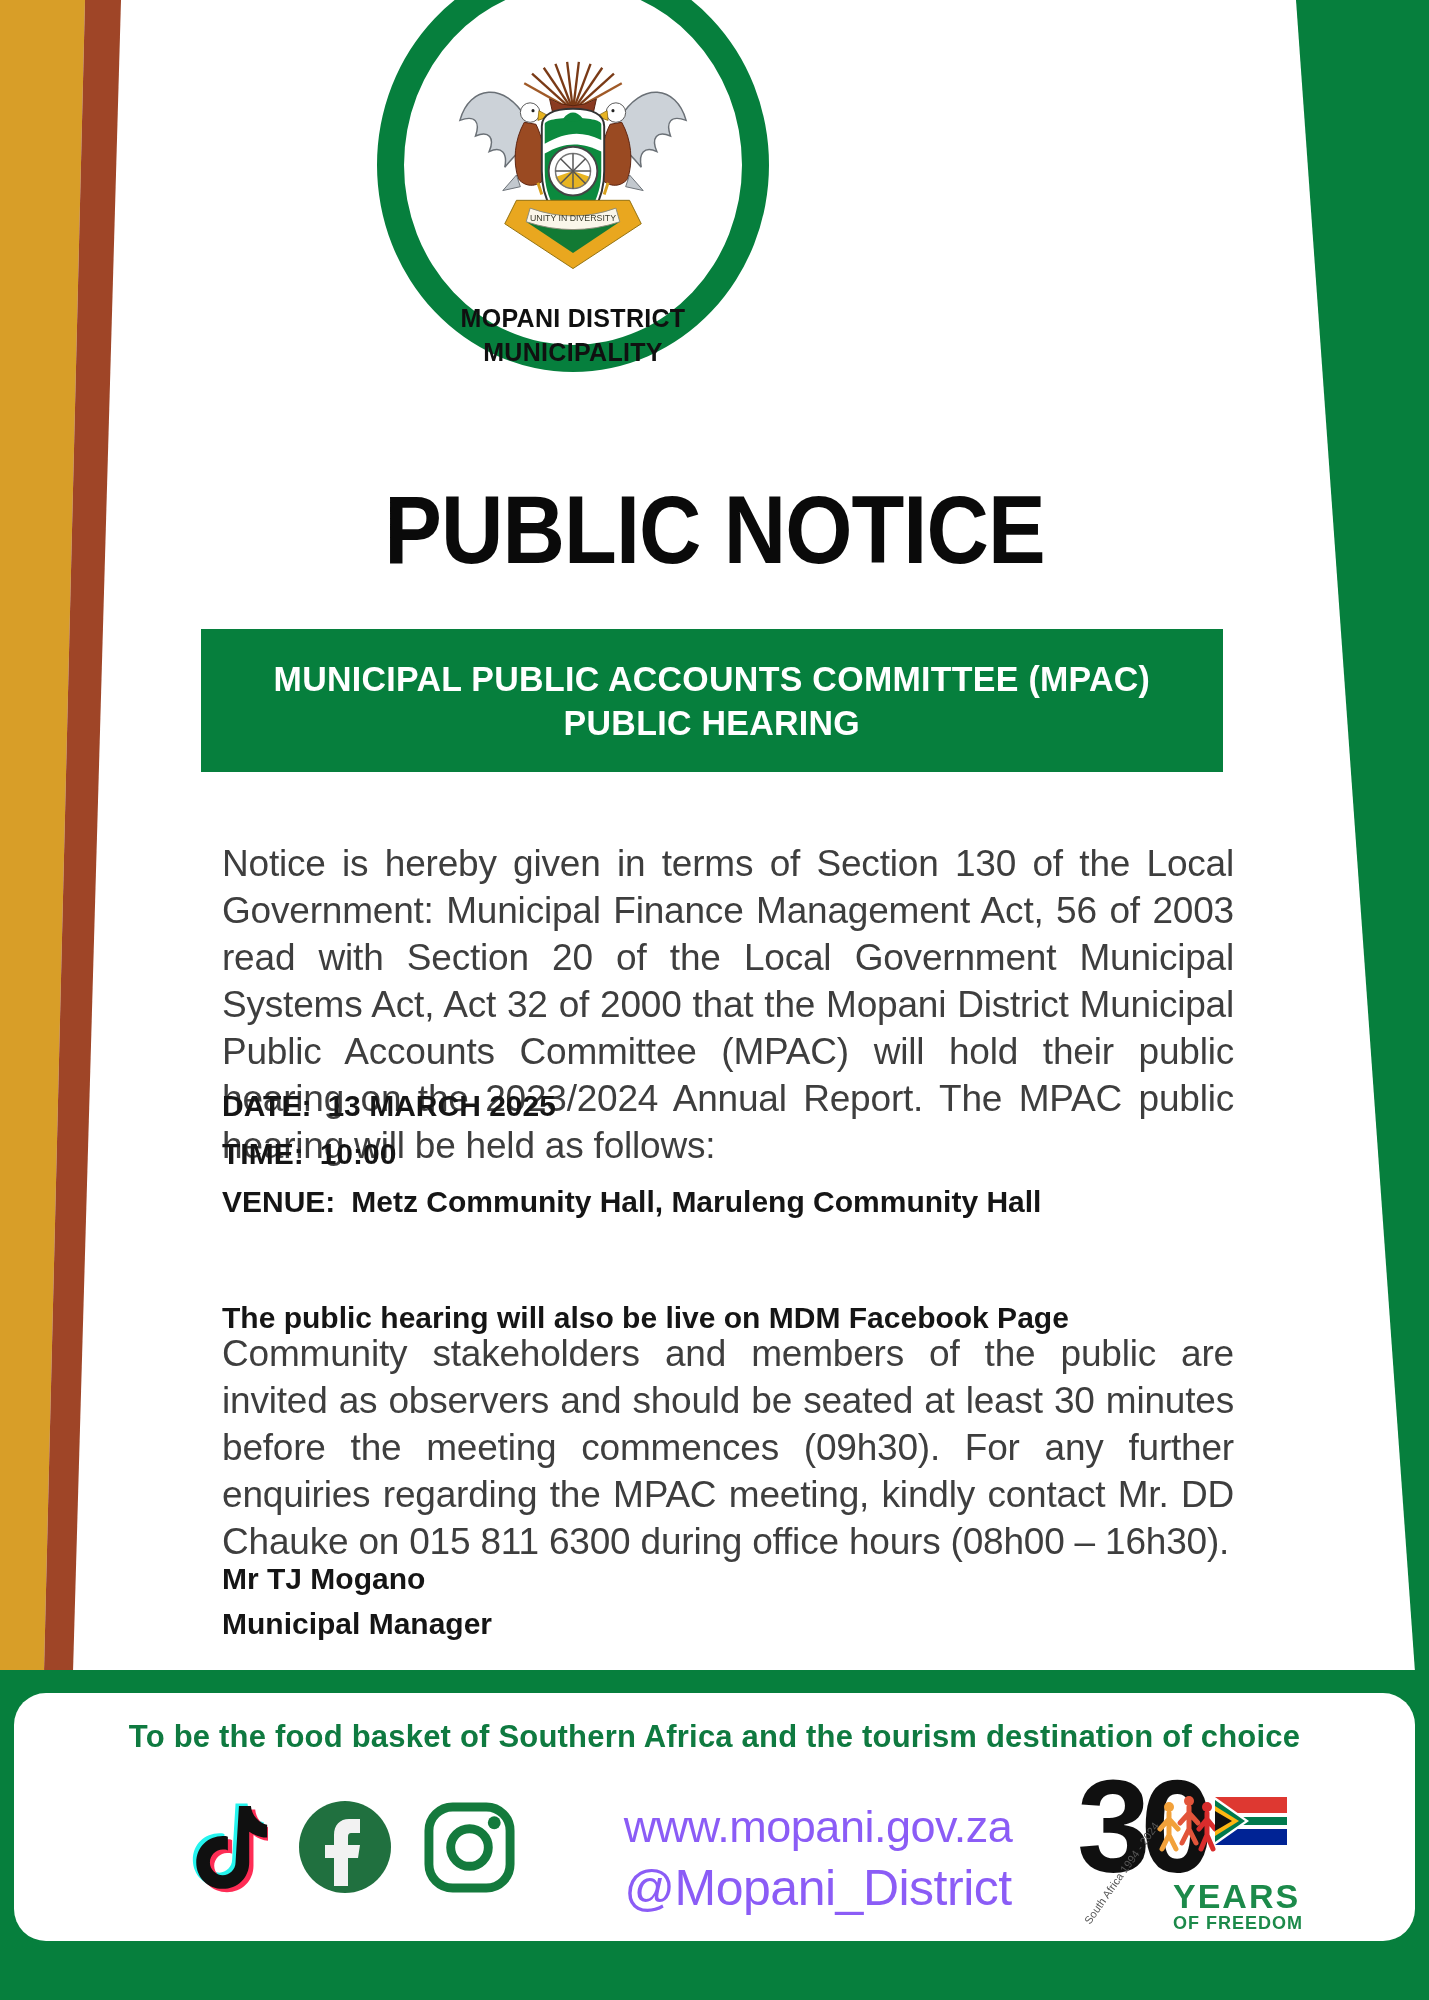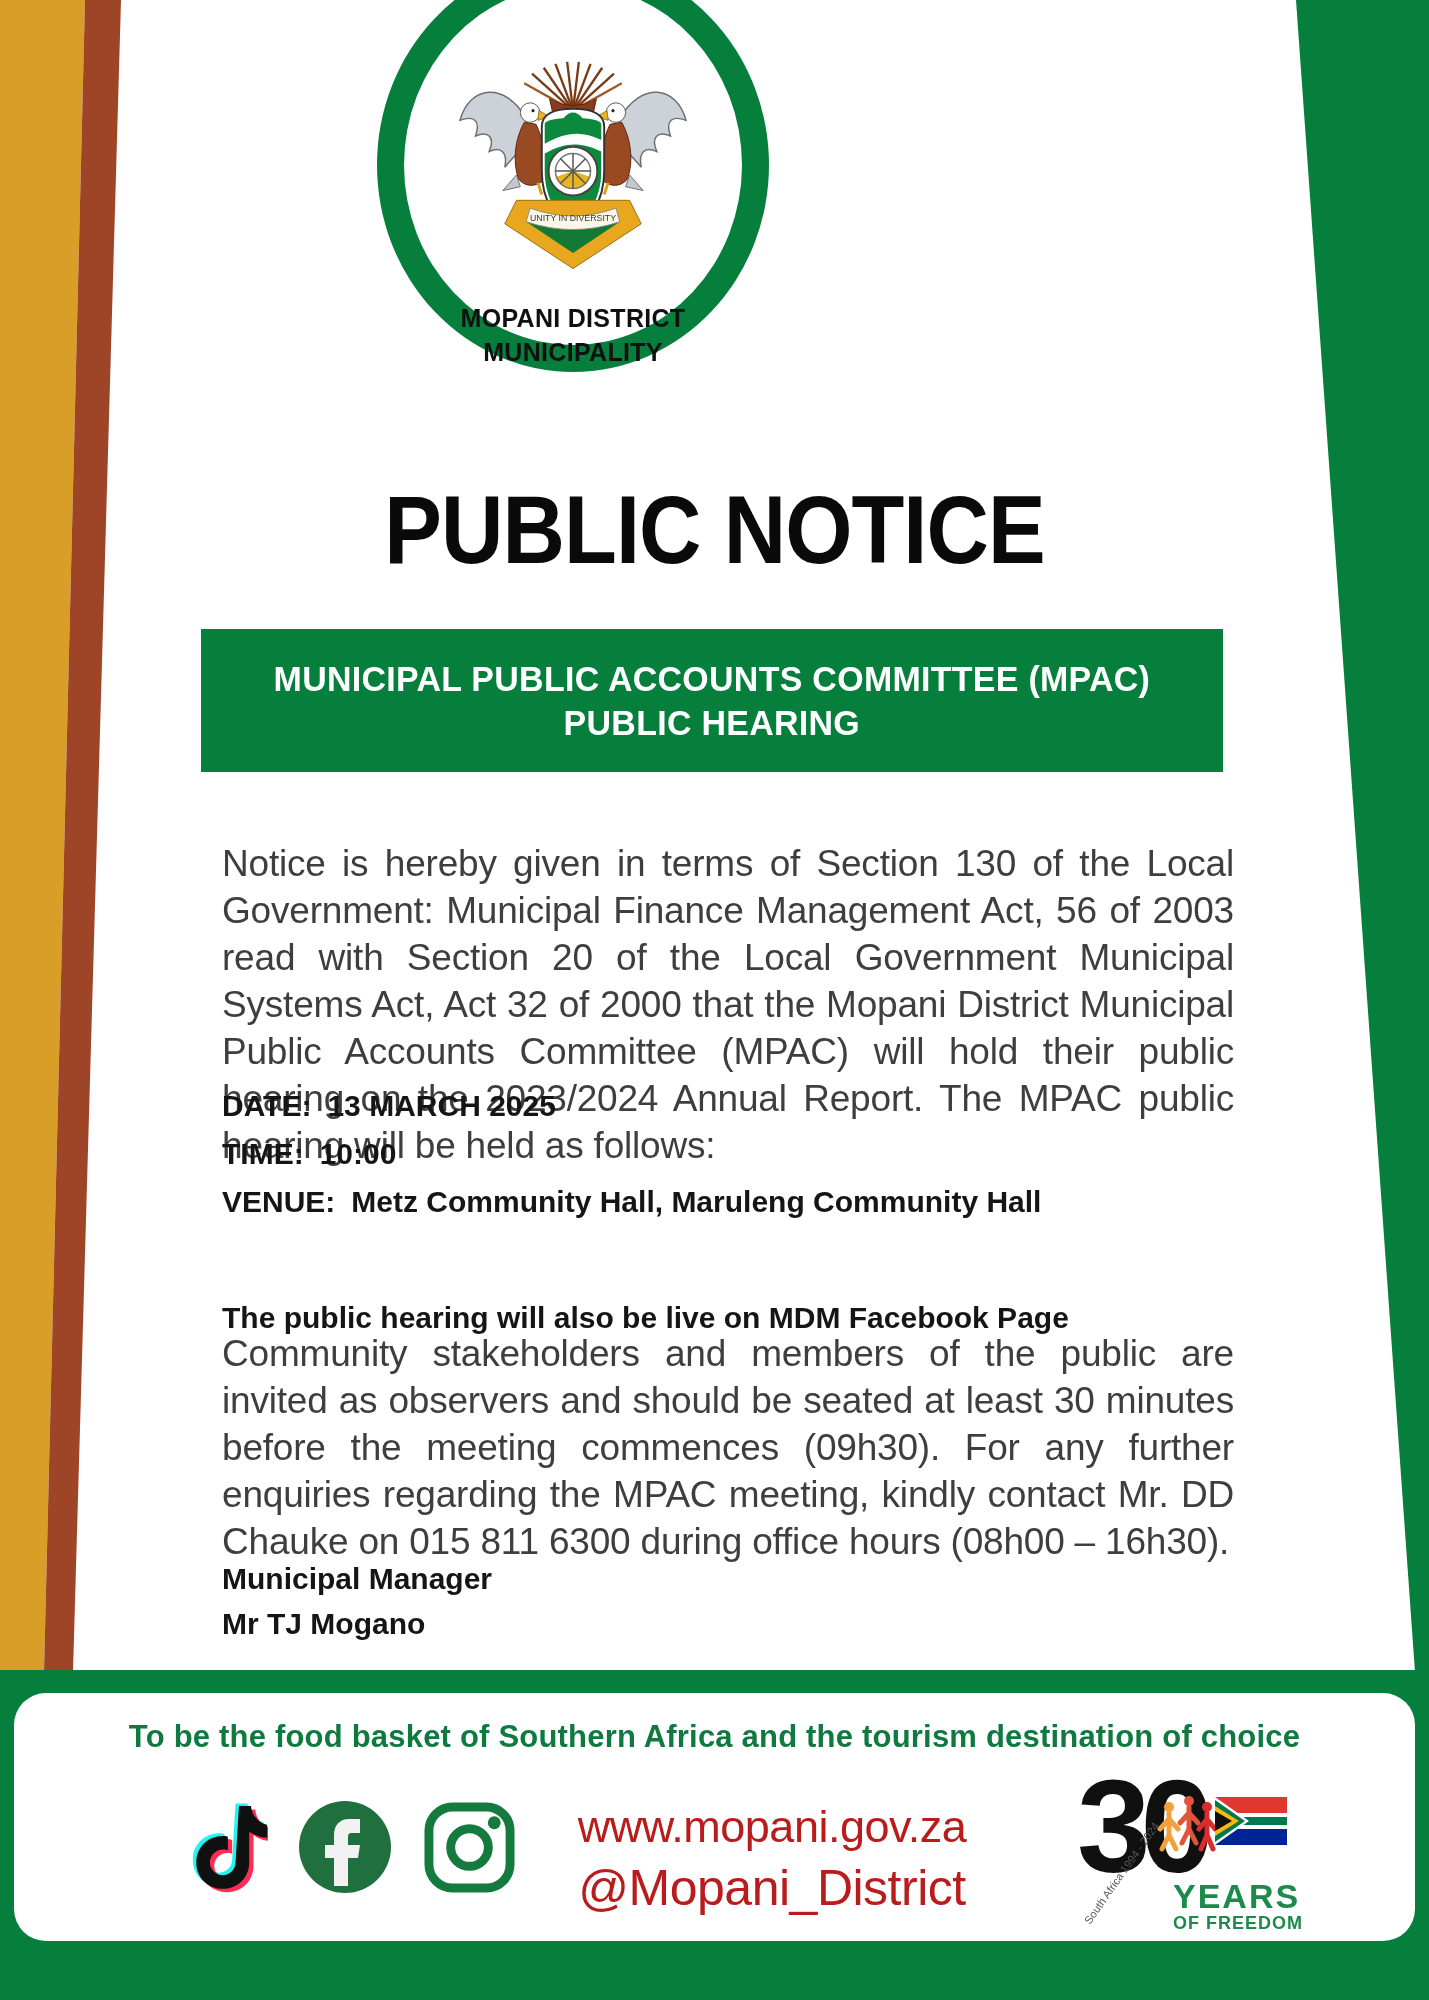--- a/index.html
+++ b/index.html
@@ -48,21 +48,21 @@
   }
   .signature{position:absolute;left:0;top:1556px;font-weight:bold;font-size:30px;line-height:45px;color:#151515;}
   
   .footer{position:absolute;left:0;top:1670px;width:1429px;height:330px;background:#067f3d;z-index:5;}
   .footer-card{position:absolute;left:14px;top:23px;width:1401px;height:248px;background:#ffffff;border-radius:32px;}
   .tagline{
     position:absolute;left:0;top:26px;width:100%;text-align:center;
     color:#0f7a40;font-weight:bold;font-size:31px;letter-spacing:.2px;
   }
   .social{position:absolute;left:172px;top:106px;display:flex;align-items:center;gap:30px;height:96px;}
-  .urls{position:absolute;left:528px;top:104px;width:460px;text-align:center;color:#b91c1c;}
+  .urls{position:absolute;left:574px;top:104px;width:460px;text-align:center;color:#8b5cf6;}
   .urls .site{font-size:45px;line-height:60px;letter-spacing:-.5px;}
   .urls .handle{font-size:50px;line-height:62px;letter-spacing:-.5px;}
   .freedom{position:absolute;left:1063px;top:82px;width:260px;height:160px;}
   .freedom .three-zero{
     position:absolute;left:0;top:-14px;font-size:132px;line-height:1;
     font-weight:bold;letter-spacing:-10px;color:#101010;
   }
   .freedom .arc-text{
     position:absolute;left:-16px;top:92px;font-size:11px;color:#555;
     transform:rotate(-55deg);white-space:nowrap;
@@ -165,22 +165,22 @@
         <span class="dlabel">VENUE:</span>
         <span class="dvalue">Metz Community Hall, Maruleng Community Hall</span>
       </div>
     </div>
 
     <div class="live-note">The public hearing will also be live on MDM Facebook Page</div>
 
     <div class="para p2">Community stakeholders and members of the public are invited as observers and should be seated at least 30 minutes before the meeting commences (09h30). For any further enquiries regarding the MPAC meeting, kindly contact Mr. DD Chauke on 015 811 6300 during office hours (08h00 – 16h30).</div>
 
     <div class="signature">
+      <div>Mr TJ Mogano</div>
       <div>Municipal Manager</div>
-      <div>Mr TJ Mogano</div>
     </div>
   </div>
 
   <div class="footer">
     <div class="footer-card">
 
       <div class="tagline">To be the food basket of Southern Africa and the tourism destination of choice</div>
 
       <div class="social">
 

